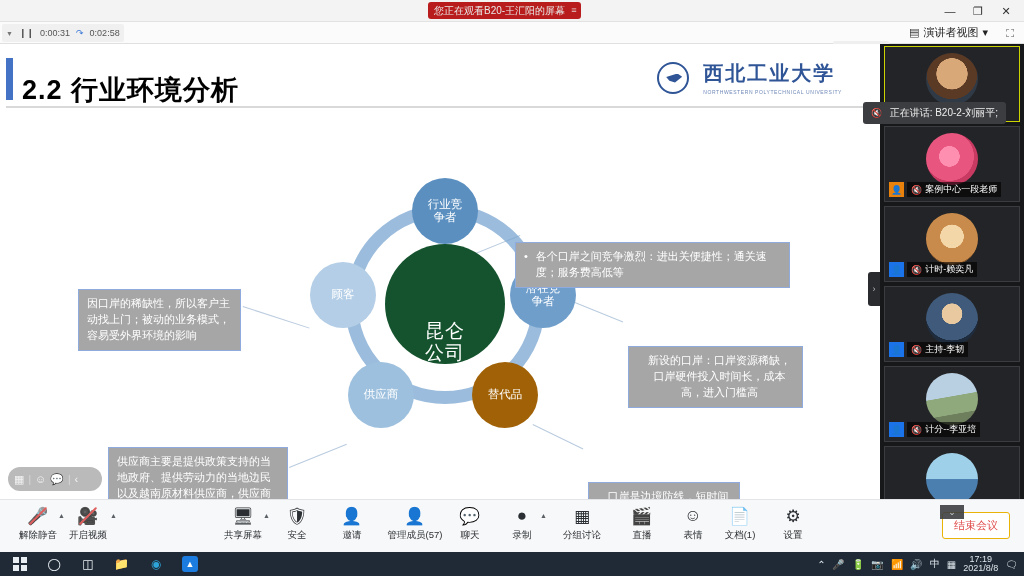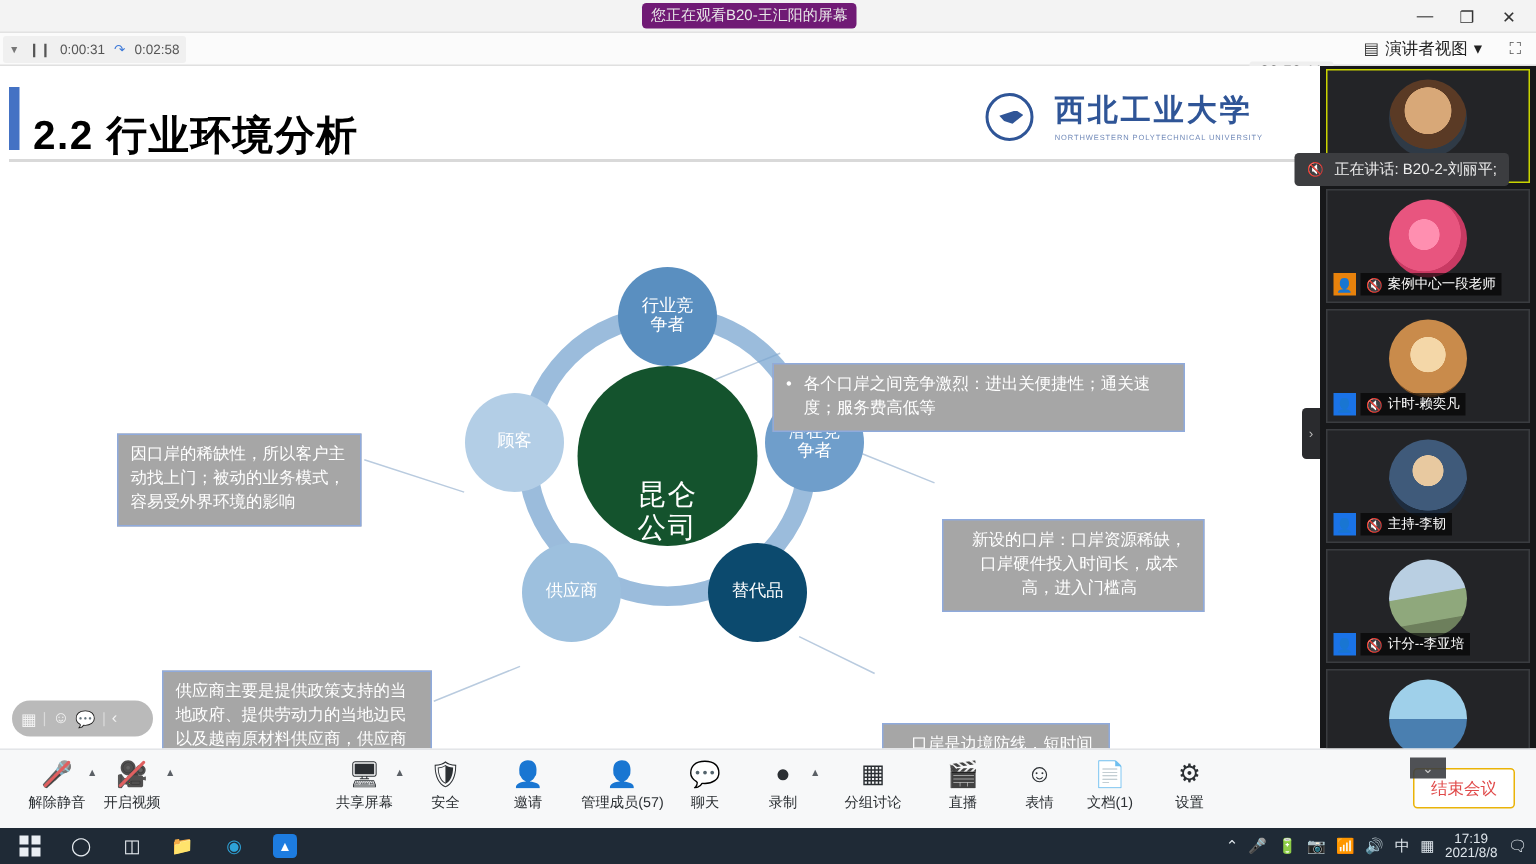--- a/index.html
+++ b/index.html
@@ -11,24 +11,24 @@
   }
   #app { position: relative; width: 1024px; height: 576px; background: #fff; }
 
   
   .titlebar {
     position: absolute; left: 0; top: 0; width: 1024px; height: 22px;
     background: #f3f3f3; border-bottom: 1px solid #e2e2e2;
   }
   .watching-pill {
     position: absolute; left: 428px; top: 2px;
-    background: #701a75; color: #e8e8e8;
+    background: #b91c1c; color: #e8e8e8;
     font-size: 10px; line-height: 17px; height: 17px;
     padding: 0 6px; border-radius: 3px; white-space: nowrap;
-    display: flex; align-items: center; gap: 6px; flex-direction: column;
+    display: flex; align-items: center; gap: 6px;
   }
   .watching-pill .menu-ico { opacity: .85; font-size: 9px; letter-spacing: -1px;}
   .win-btns {
     position: absolute; right: 4px; top: 0; height: 22px;
     display: flex; align-items: center; gap: 0px;
   }
   .win-btns div {
     width: 28px; height: 22px; display: flex; align-items: center; justify-content: center;
     font-size: 11px; color: #333;
   }
@@ -114,21 +114,21 @@
     display: flex; align-items: center; justify-content: center;
     text-align: center; color: #ffffff; line-height: 1.15;
   }
   .node-center {
     left: 385px; top: 60px; width: 120px; height: 120px;
     background: #14532d; font-size: 19px; letter-spacing: 1px; align-items: flex-end;
   }
   .node-sat { width: 66px; height: 66px; font-size: 11.5px; }
   .n-top    { left: 412px; top: -6px;  background: #5a8fc0; justify-content: center; }
   .n-right  { left: 510px; top: 78px;  background: #6f9ecb; }
-  .n-br     { left: 472px; top: 178px; background: #0c4a6e; }
+  .n-br     { left: 472px; top: 178px; background: #a16207; }
   .n-bl     { left: 348px; top: 178px; background: #9dc0de; }
   .n-left   { left: 310px; top: 78px;  background: #b3cee6; }
 
   .callout {
     position: absolute; background: #a6a6a6; color: #ffffff;
     border: 1px solid #8faadc;
     font-size: 11px; line-height: 1.45; padding: 6px 8px;
   }
   .callout.ctr { text-align: center; padding-left: 16px; }
   .callout .bullet-row { display: flex; gap: 8px; }

